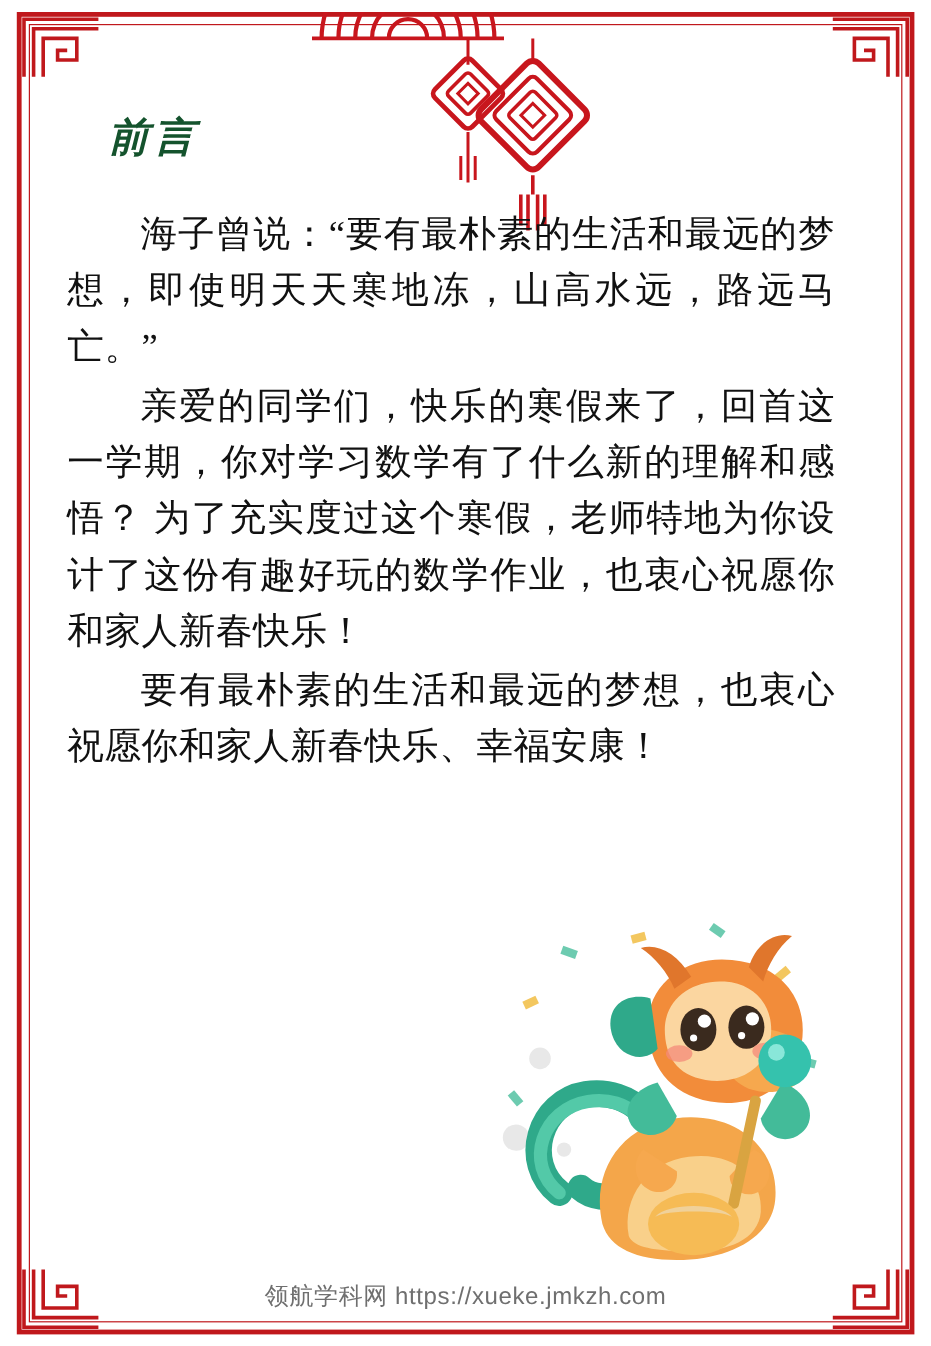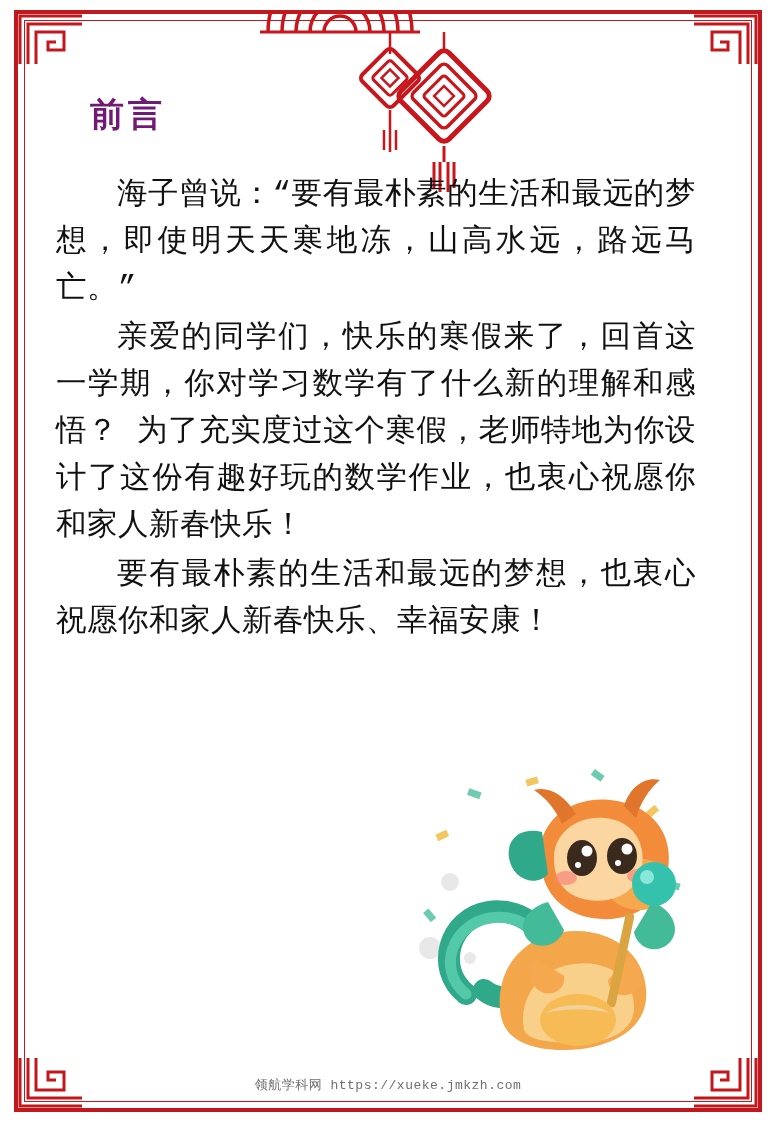--- a/index.html
+++ b/index.html
@@ -69,27 +69,28 @@
   .content {
     position: absolute;
     left: 56px;
     top: 92px;
     width: 660px;
   }
   .title {
     font-family: "DejaVu Serif", serif;
     font-weight: bold;
     font-size: 34px;
-    color: #701a75;
+    color: #14532d;
     letter-spacing: 4px;
     margin: 0 0 34px 34px;
+    font-style: italic;
   }
   .body-text p {
     margin: 0 0 2px 0;
-    font-family: Liberation Mono, monospace;
+    font-family: Liberation Serif, serif;
     font-size: 30.5px;
     line-height: 47px;
     color: #111111;
     text-indent: 61px;
     letter-spacing: 0.5px;
     text-align: justify;
     width: 640px;
   }
 
   
@@ -101,22 +102,22 @@
     height: 300px;
   }
 
   
   .footer {
     position: absolute;
     left: 0;
     right: 0;
     bottom: 28px;
     text-align: center;
-    font-family: Liberation Mono, monospace;
-    font-size: 13px;
+    font-family: Liberation Sans, sans-serif;
+    font-size: 20px;
     color: #6f6f6f;
     letter-spacing: 0.5px;
   }
 </style>
 </head>
 <body>
 
 <div class="page">
 
   <div class="frame-outer"></div>

